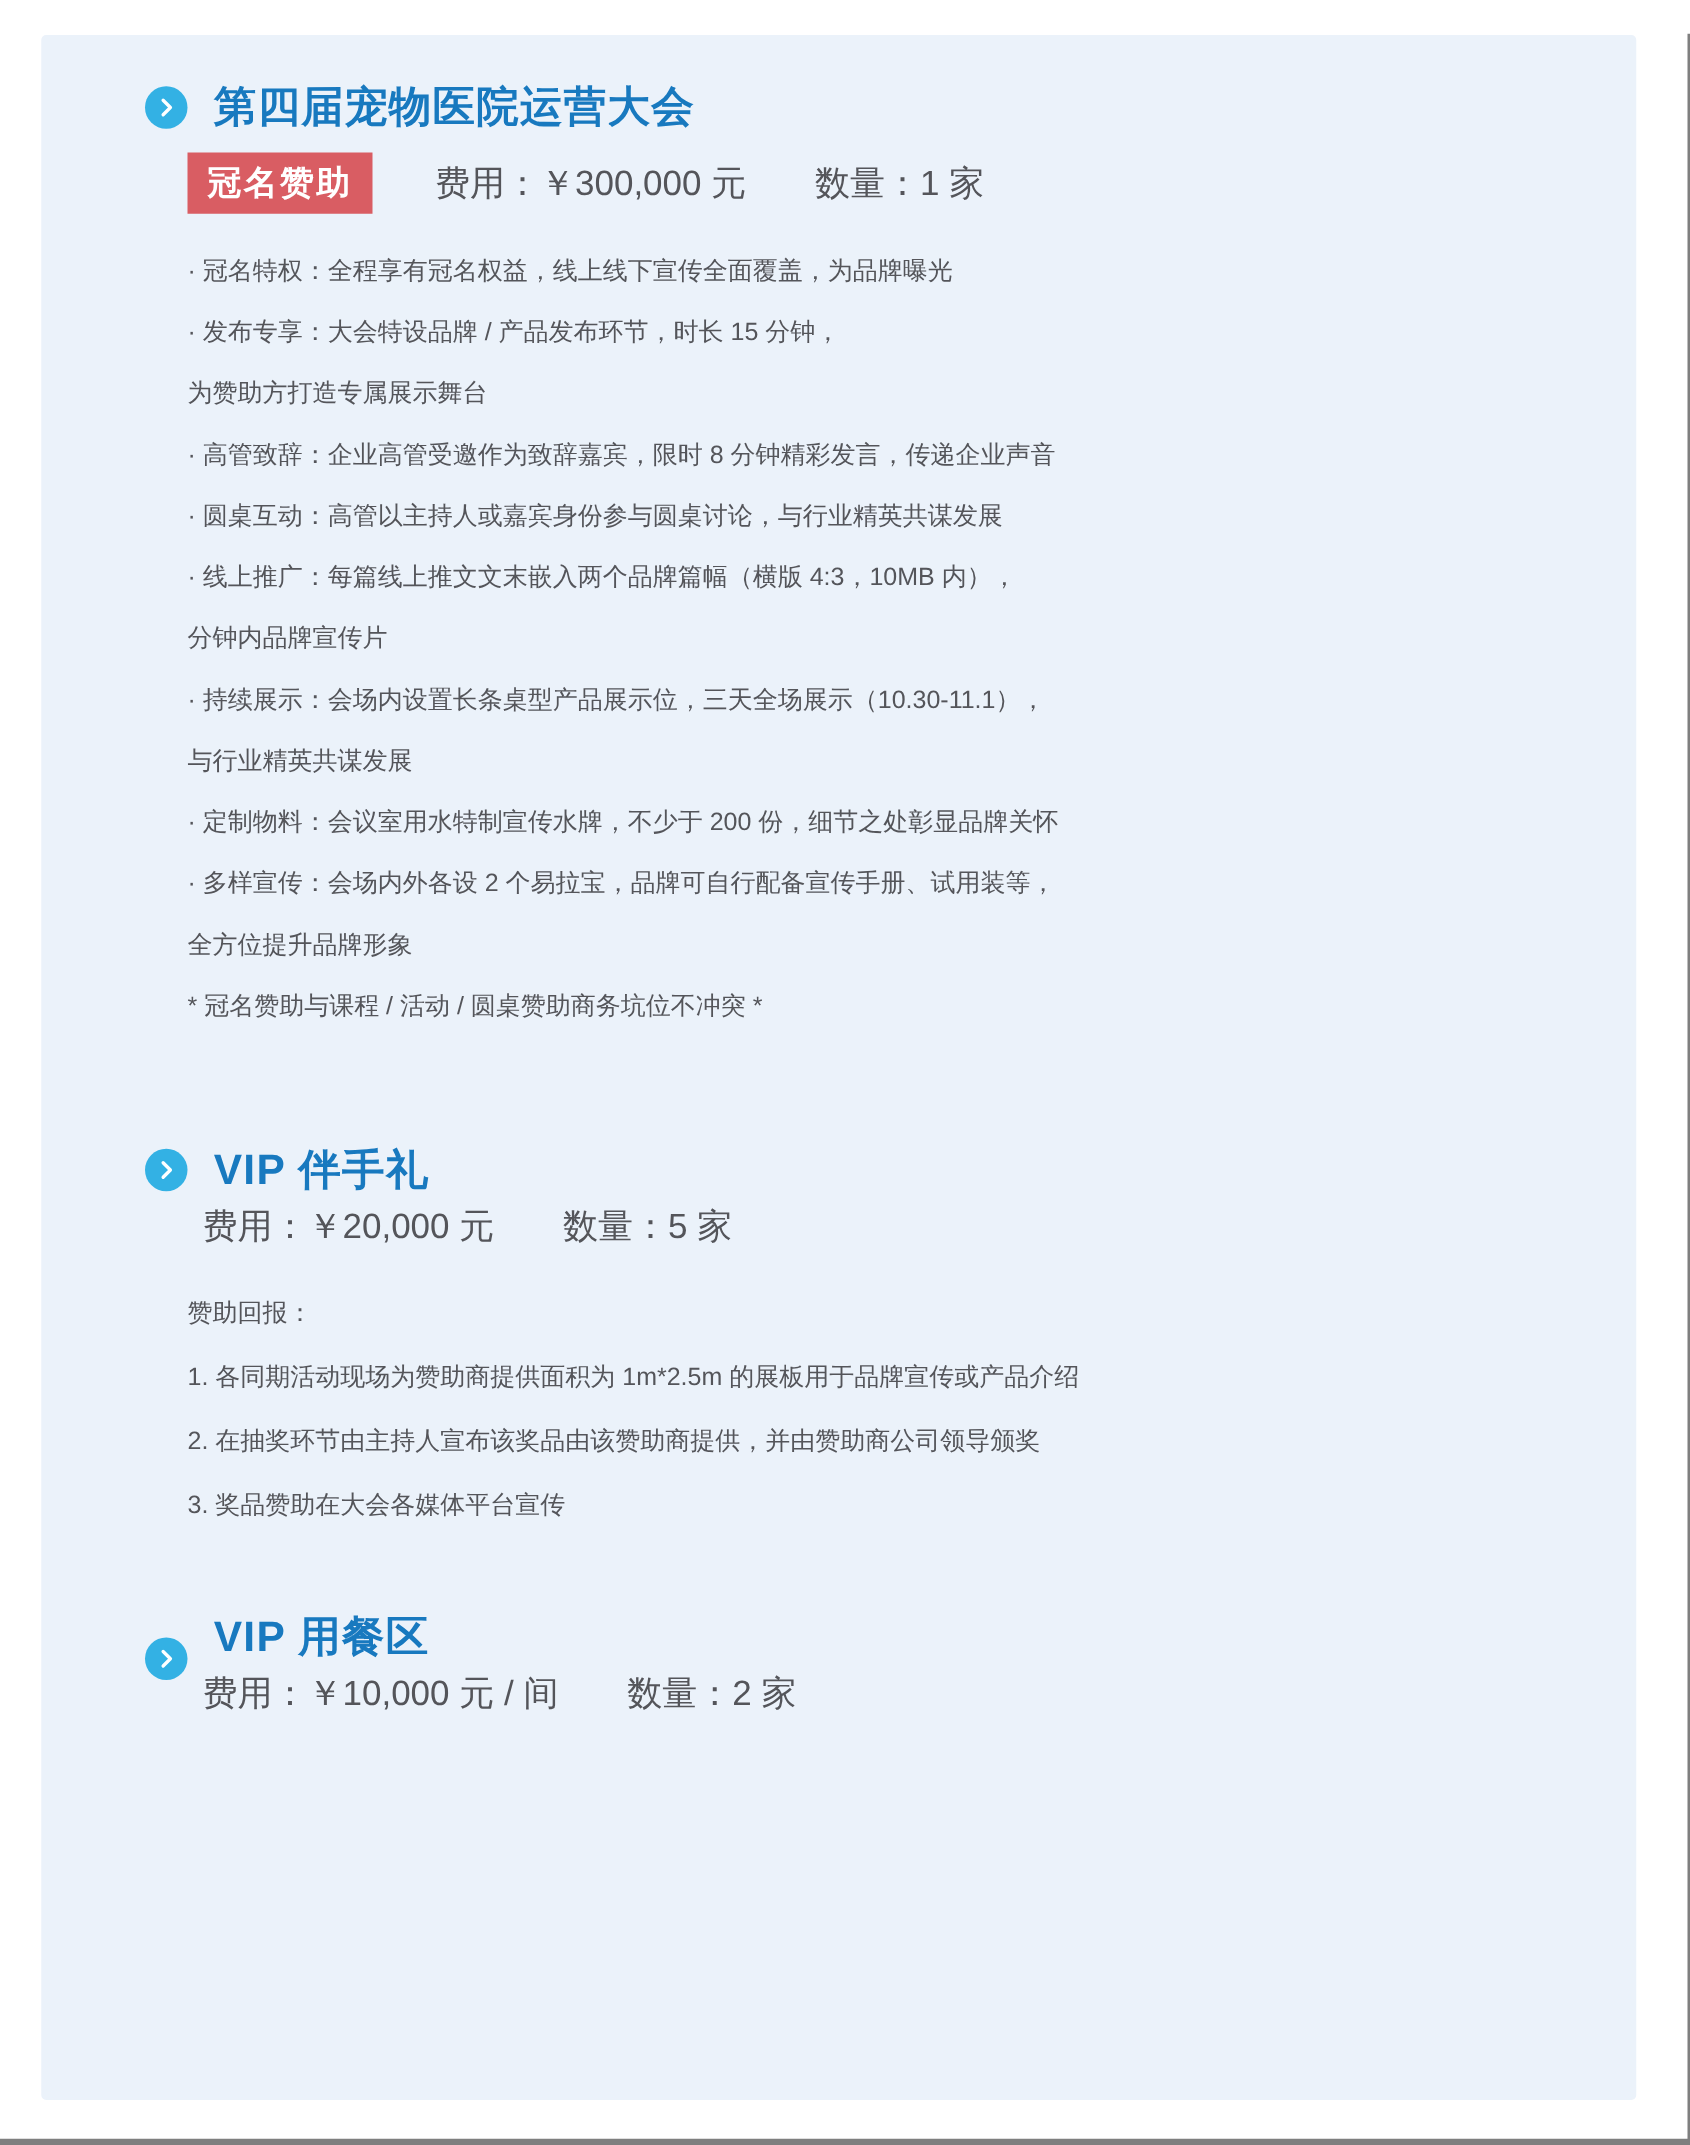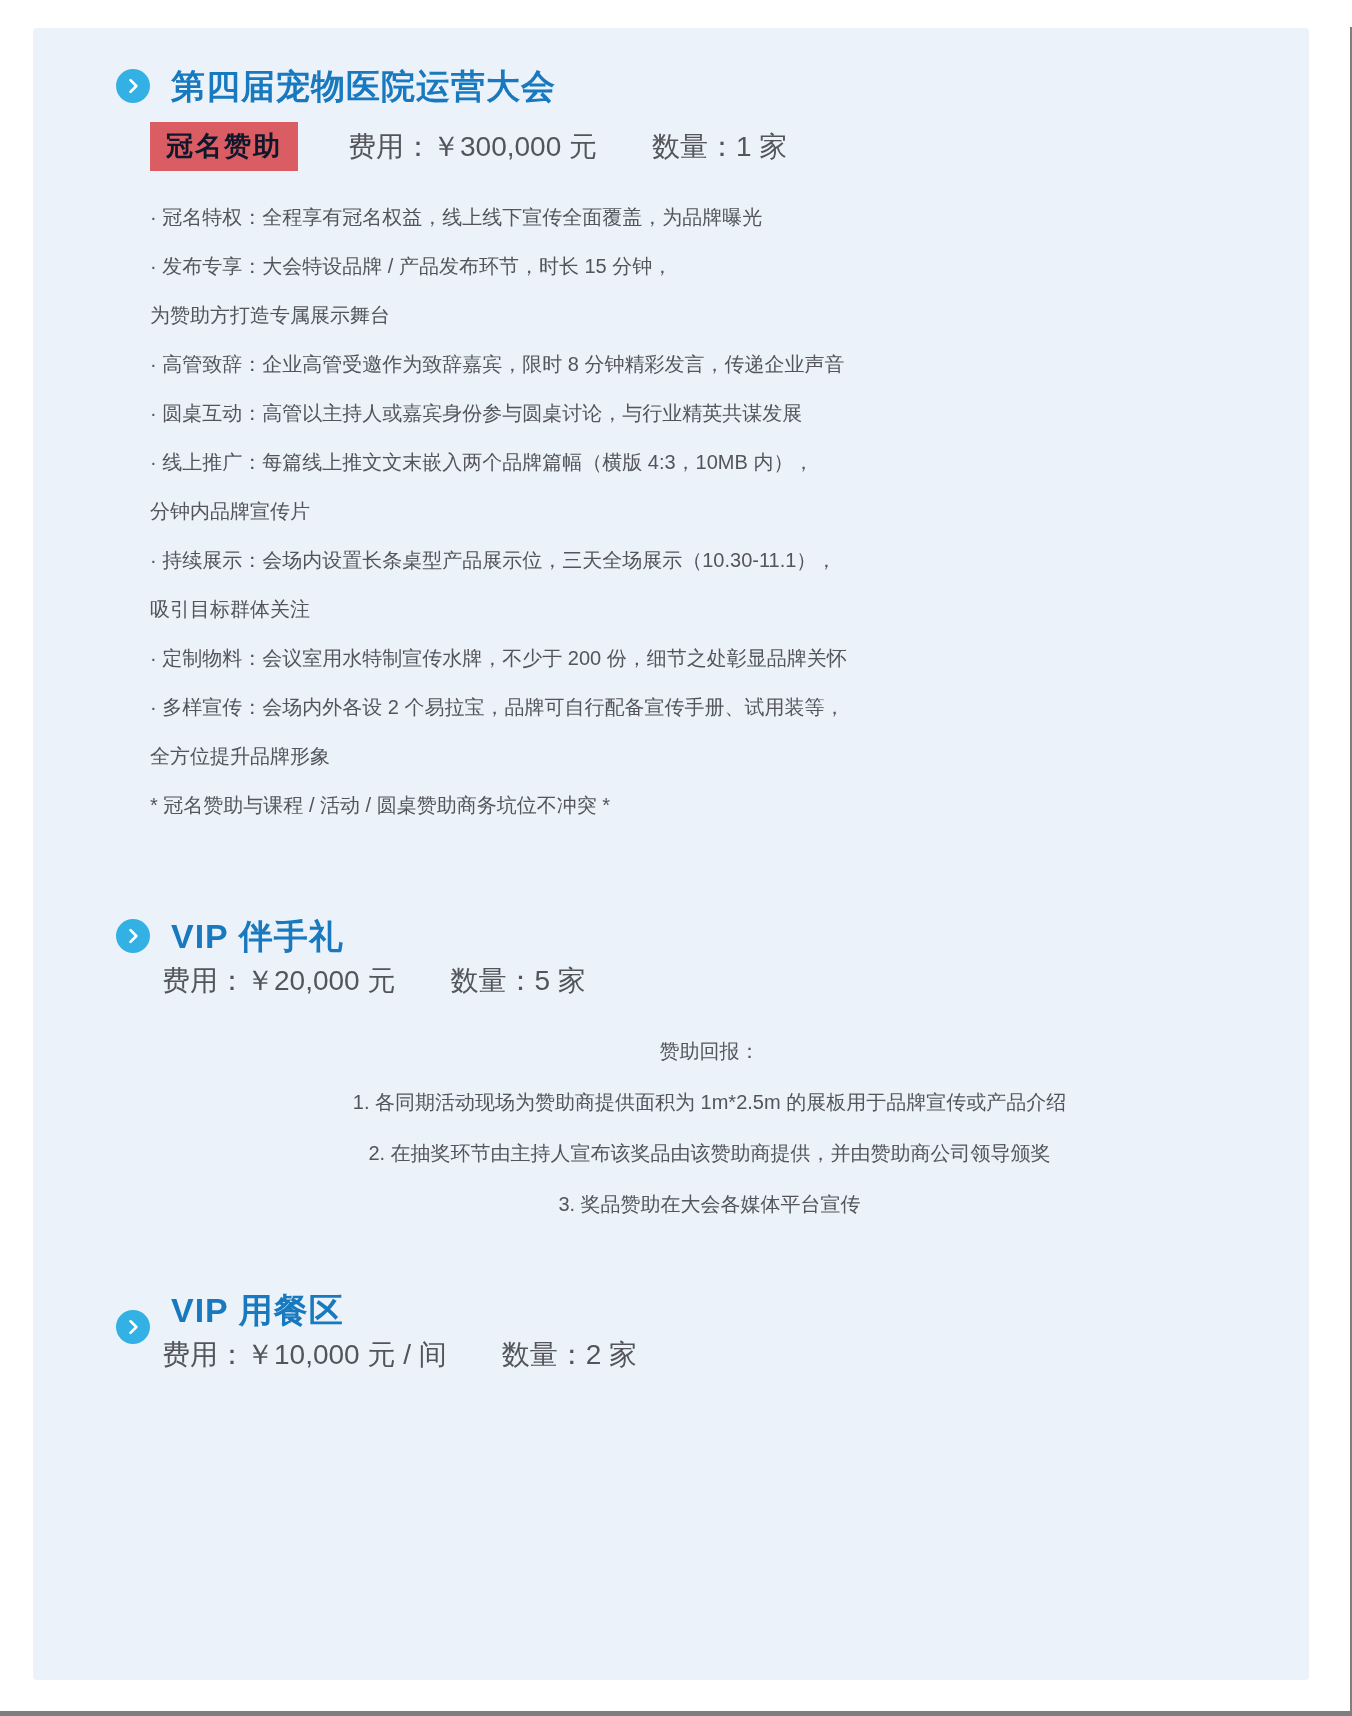--- a/index.html
+++ b/index.html
@@ -54,35 +54,35 @@
     display:flex;
     align-items:center;
     font-size:28px;
   }
   .meta-row.no-badge{
     margin:2px 0 0 34px;
     line-height:46px;
   }
   .badge{
     background:var(--badge-red);
-    color:#0f172a;
+    color:#ffffff;
     font-weight:700;
     font-size:27px;
     padding:6px 16px 7px 16px;
     letter-spacing:2px;
   }
   .fee{margin-left:50px;}
   .meta-row.no-badge .fee{margin-left:12px;}
   .qty{margin-left:55px;}
   .lines{
     margin:22px 0 0 34px;
     font-size:20px;
   }
   .lines .line{line-height:49px;}
-  .lines.lines-wide .line{line-height:51px;text-align:center;}
+  .lines.lines-wide .line{line-height:51px;}
   .gap-lg{margin-top:86px;}
   .gap-md{margin-top:60px;}
   .window-border-right{
     position:absolute;
     top:27px;right:0;bottom:0;
     width:2px;
     background:var(--chrome);
   }
   .window-border-bottom{
     position:absolute;
@@ -112,21 +112,21 @@
     </div>
     <div class="lines">
         <div class="line">· 冠名特权：全程享有冠名权益，线上线下宣传全面覆盖，为品牌曝光</div>
         <div class="line">· 发布专享：大会特设品牌 / 产品发布环节，时长 15 分钟，</div>
         <div class="line">为赞助方打造专属展示舞台</div>
         <div class="line">· 高管致辞：企业高管受邀作为致辞嘉宾，限时 8 分钟精彩发言，传递企业声音</div>
         <div class="line">· 圆桌互动：高管以主持人或嘉宾身份参与圆桌讨论，与行业精英共谋发展</div>
         <div class="line">· 线上推广：每篇线上推文文末嵌入两个品牌篇幅（横版 4:3，10MB 内），</div>
         <div class="line">分钟内品牌宣传片</div>
         <div class="line">· 持续展示：会场内设置长条桌型产品展示位，三天全场展示（10.30-11.1），</div>
-        <div class="line">吸引目标群体关注</div>
+        <div class="line">与行业精英共谋发展</div>
         <div class="line">· 定制物料：会议室用水特制宣传水牌，不少于 200 份，细节之处彰显品牌关怀</div>
         <div class="line">· 多样宣传：会场内外各设 2 个易拉宝，品牌可自行配备宣传手册、试用装等，</div>
         <div class="line">全方位提升品牌形象</div>
         <div class="line">* 冠名赞助与课程 / 活动 / 圆桌赞助商务坑位不冲突 *</div>
       </div>
   </section>
 
   <section class="gap-lg">
     <div class="sec-head">
       <span class="bullet-circle">

